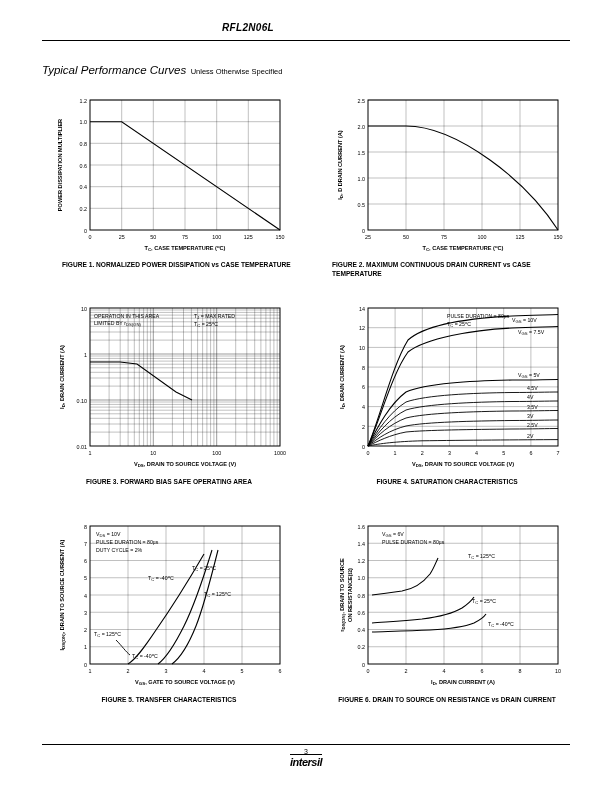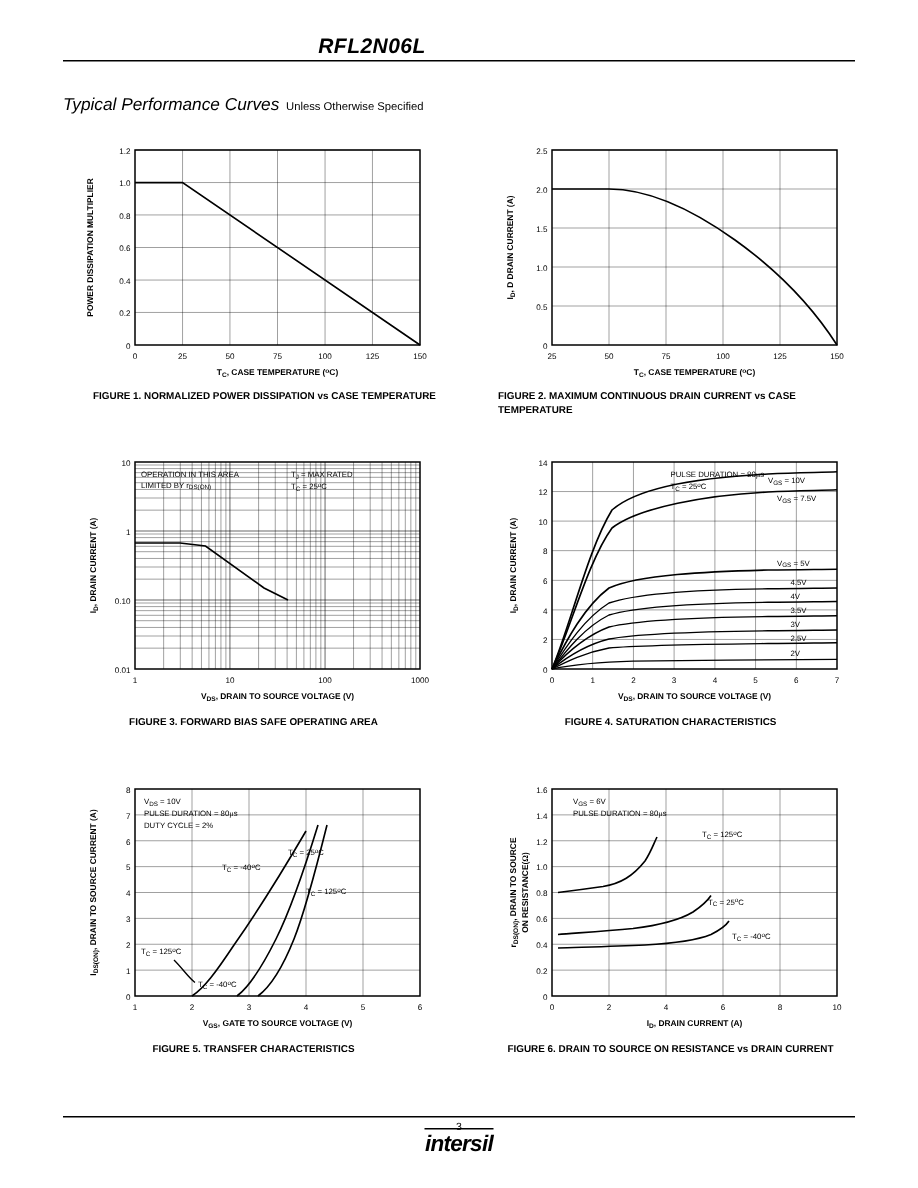--- a/index.html
+++ b/index.html
@@ -8,21 +8,21 @@
     background:#ffffff;
     font-family:"Liberation Sans", sans-serif;
     color:#000;
     position:relative;
     overflow:hidden;
   }
   .page{position:relative;width:612px;height:792px;}
 
   .doc-title{
     position:absolute;top:22px;left:0;width:496px;
-    text-align:center;font-style:italic;font-weight:bold;font-size:14px;
+    text-align:center;font-style:italic;font-weight:bold;font-size:10px;
     letter-spacing:.3px;
   }
   .top-rule{
     position:absolute;top:40px;left:42px;width:528px;height:1px;background:#000;
   }
   .section-head{
     position:absolute;top:60px;left:42px;
   }
   .section-head .t1{font-style:italic;font-weight:normal;font-size:11.5px;}
   .section-head .t2{font-size:7.5px;}
@@ -44,21 +44,21 @@
   .tick{font-size:5.4px;}
   .axlabel{font-size:5.6px;font-weight:bold;}
   .annot{font-size:5.2px;}
 
   .footer-rule{position:absolute;top:744px;left:42px;width:528px;height:1px;background:#000;}
   .pageno{position:absolute;top:748px;left:0;width:612px;text-align:center;font-size:7px;}
   .logo{
     position:absolute;top:752px;left:0;width:612px;text-align:center;
   }
   .logo span{
-    display:inline-block;font-size:15px;font-weight:bold;font-style:italic;
+    display:inline-block;font-size:11px;font-weight:bold;font-style:italic;
     letter-spacing:-0.5px;border-top:1px solid #000;padding-top:1px;
   }
   .wm{
     position:absolute;top:378px;left:232px;width:180px;text-align:center;
     font-size:15px;color:#e8e8e8;letter-spacing:3px;
   }
 </style>
 </head>
 <body>
 

